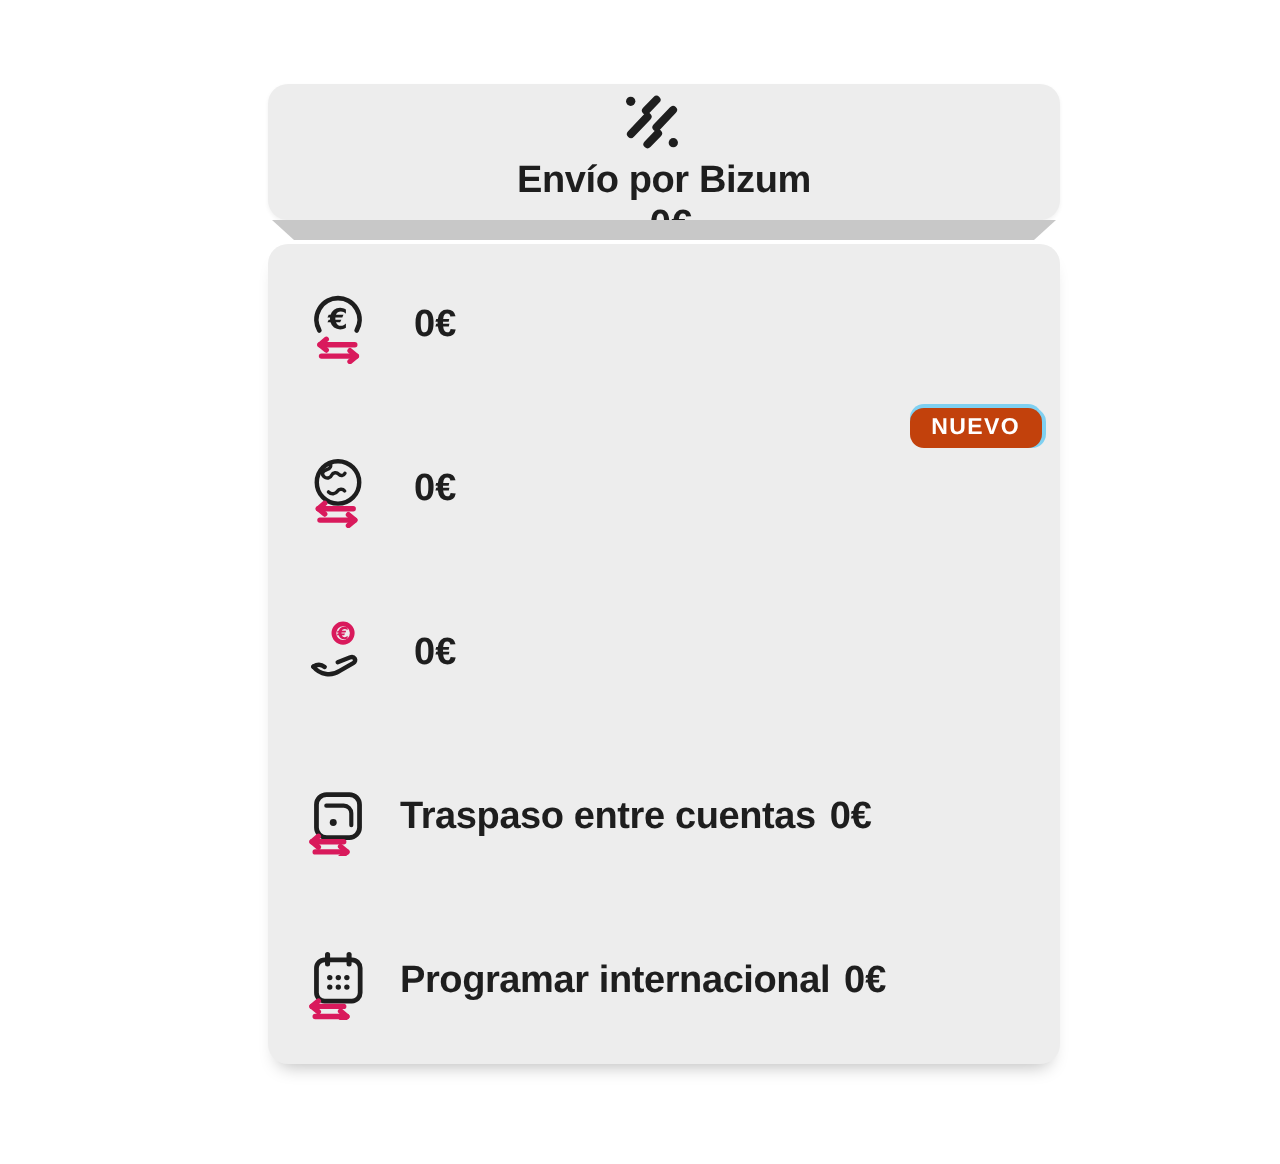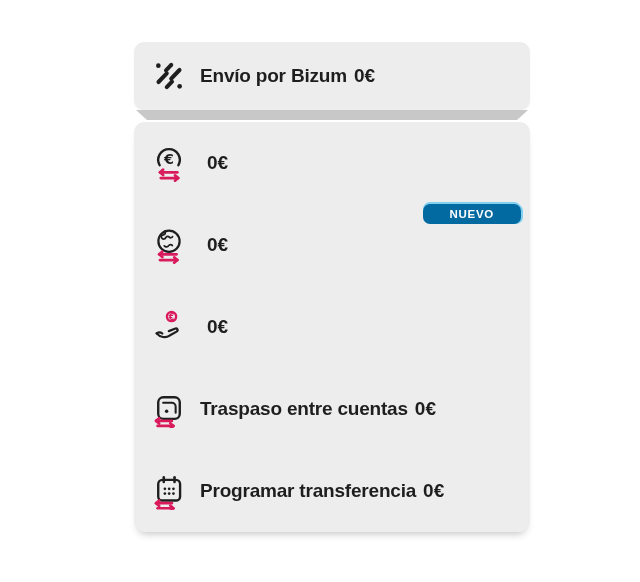--- a/index.html
+++ b/index.html
@@ -3,21 +3,21 @@
 <meta charset="utf-8">
 <style>
   html,body{margin:0;padding:0;}
   body{
     width:640px;height:582px;position:relative;overflow:hidden;
     background:#ffffff;
     font-family:"Liberation Sans","DejaVu Sans",sans-serif;
   }
   .card{
     position:absolute;left:134px;width:396px;
-    background:#ededed;border-radius:10px;
+    background:#ededed;border-radius:10px;flex-direction:column;
   }
   #bizum-card{
     top:42px;height:68px;
     display:flex;align-items:center;padding:0 16px;box-sizing:border-box;
     box-shadow:0 1px 2px rgba(0,0,0,0.06);
     cursor:pointer;
   }
   #bizum-bevel{
     position:absolute;left:136px;top:110px;width:392px;height:10px;
     background:#c8c8c8;
@@ -39,23 +39,23 @@
   .lbl{
     font-size:19px;font-weight:bold;color:#1e1e1e;
     white-space:nowrap;letter-spacing:-0.2px;
   }
   .price{
     font-size:19px;font-weight:bold;color:#1e1e1e;
     margin-left:7px;white-space:nowrap;
   }
   .badge{
     position:absolute;top:0;right:9px;
-    background:#0369a1;color:#ffffff;
+    background:#c2410c;color:#ffffff;
     font-size:11.5px;font-weight:bold;letter-spacing:0.7px;
-    padding:4px 27px;border-radius:7px;
+    padding:4px 11px;border-radius:7px;
     box-shadow:0 -2px 0 0 #7fd0f1, 2px 0 0 0 #7fd0f1;
     margin-left:12px;
   }
   svg{display:block;}
 </style>
 </head>
 <body>
 
 <div class="card" id="bizum-card">
   <span class="icon">
@@ -164,17 +164,17 @@
             <circle cx="14.8" cy="13.6" r="0.85"></circle>
         </g>
         <g stroke="#d91a5c" stroke-width="1.7" fill="none" stroke-linecap="round" stroke-linejoin="round">
           <path d="M13.8 19.7 H3.8"></path>
           <path d="M5.8 18 L3.8 19.7 L5.8 21.4"></path>
           <path d="M4.8 22.9 H14.8"></path>
           <path d="M12.8 21.2 L14.8 22.9 L12.8 24.6"></path>
         </g>
       </svg>
     </span>
-    <span class="lbl">Programar transferencia</span>
+    <span class="lbl">Programar internacional</span>
     <span class="price">0€</span>
   </div>
 
 </div>
 
 </body></html>

